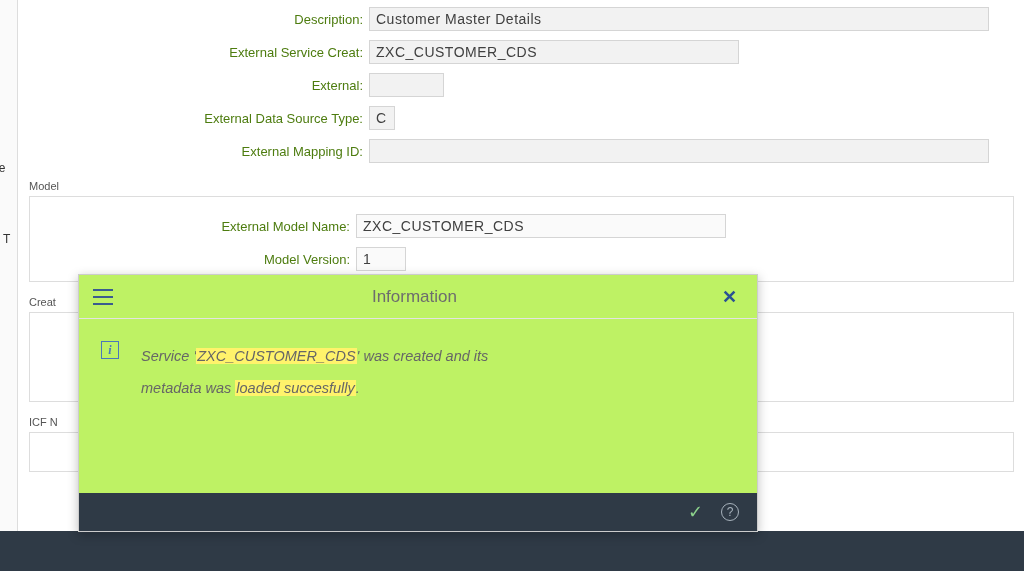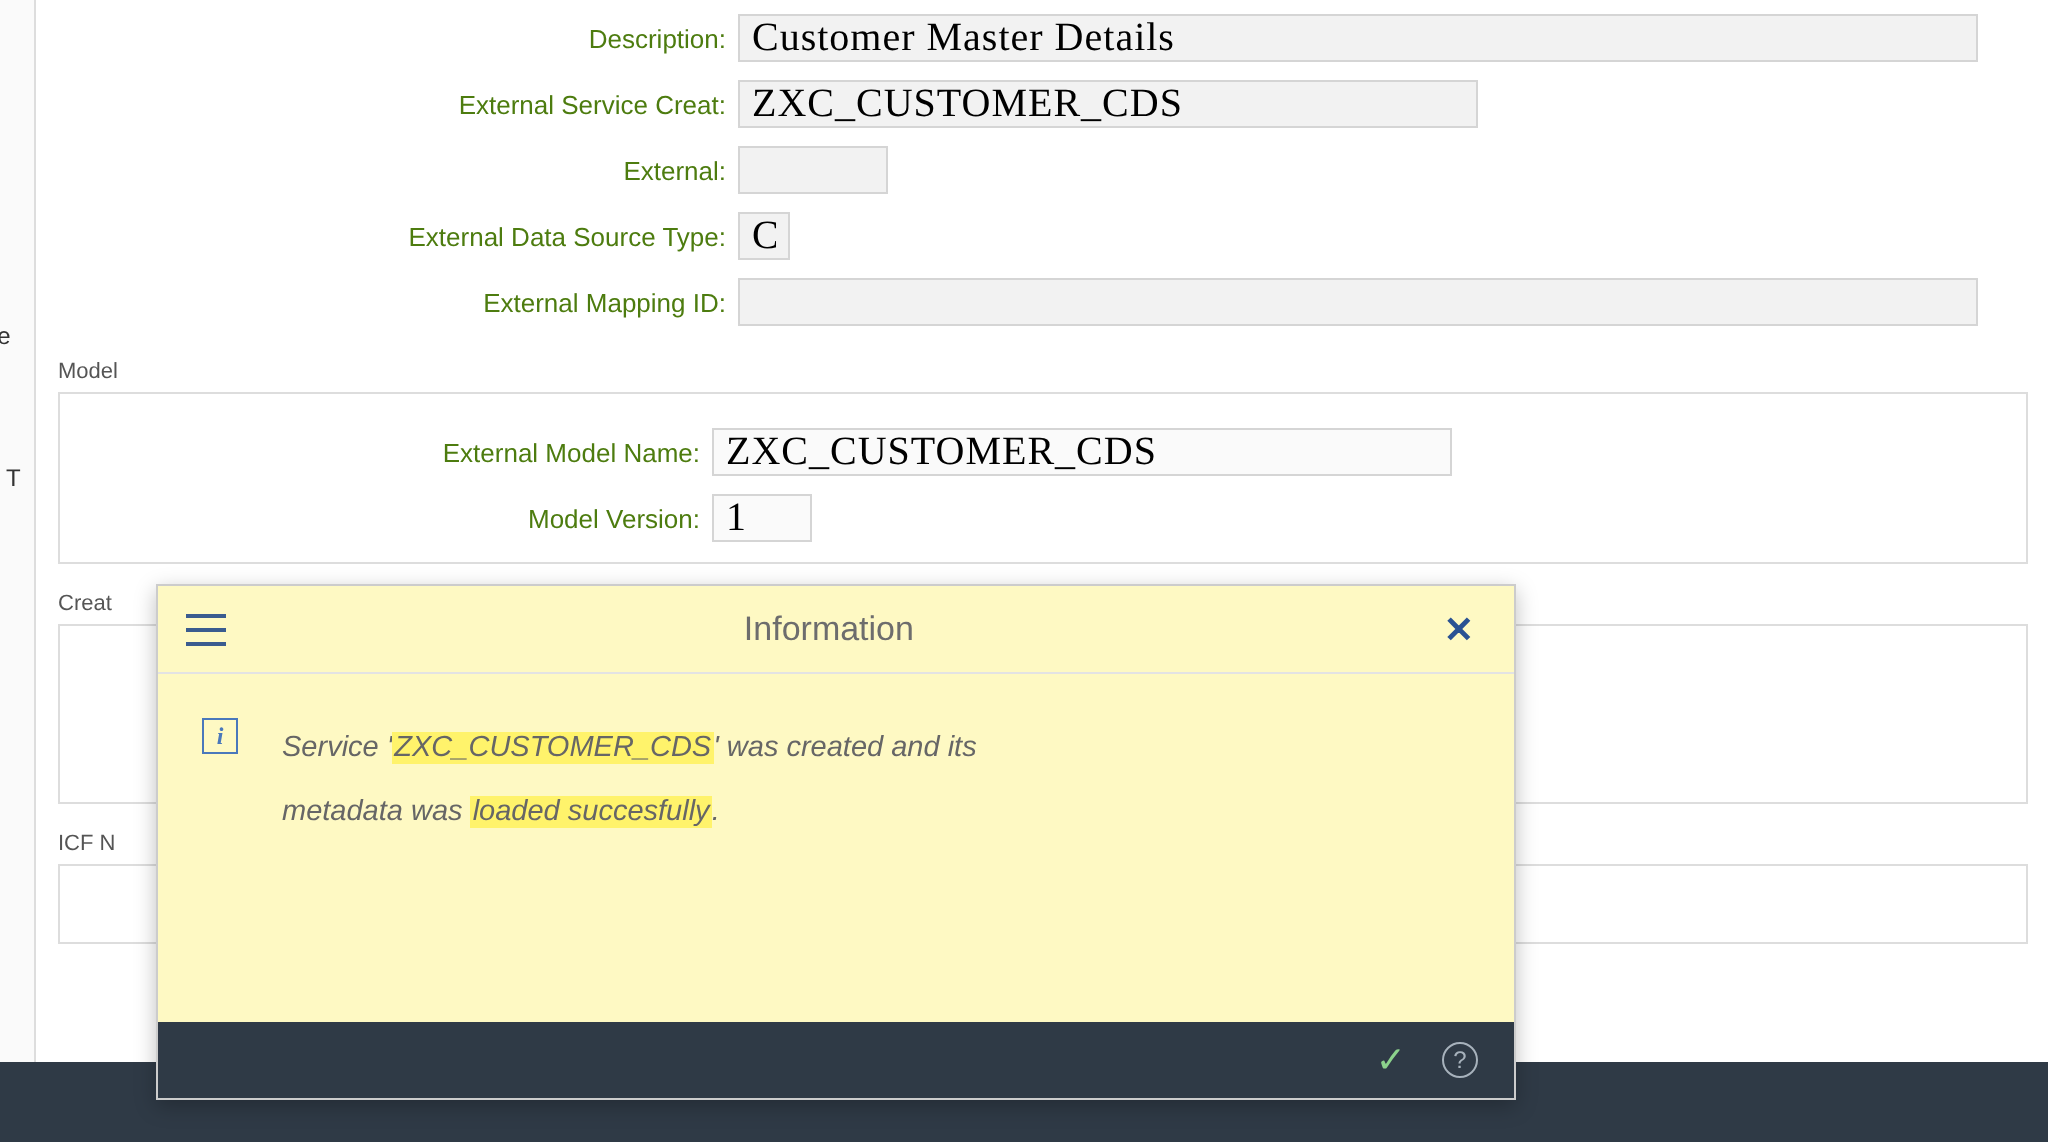--- a/index.html
+++ b/index.html
@@ -53,23 +53,23 @@
     text-align: right;
     padding-right: 6px;
     color: #4d7c0f;
     font-size: 13px;
   }
   .input {
     height: 24px;
     border: 1px solid #d5d5d5;
     background: #f2f2f2;
     padding: 2px 6px;
-    font-family: Liberation Serif, serif;
-    font-size: 20px;
-    color: #000000;
+    font-family: Liberation Sans, sans-serif;
+    font-size: 14px;
+    color: #404040;
     letter-spacing: 0.5px;
   }
   .input.light {
     background: #fafafa;
   }
   .w-wide { width: 620px; }
   .w-med  { width: 370px; }
   .w-ns   { width: 75px; }
   .w-tiny { width: 26px; text-align: left; }
   .w-ver  { width: 50px; }
@@ -93,24 +93,24 @@
     bottom: 0;
     height: 40px;
     background: #2f3a46;
     z-index: 5;
   }
 
   
   .dialog {
     position: absolute;
     left: 78px;
-    top: 292px;
+    top: 274px;
     width: 680px;
     height: 258px;
-    background: #fef9c3;
+    background: #bef264;
     border: 1px solid #ccc;
     box-shadow: 0 3px 10px rgba(0,0,0,0.25);
     z-index: 20;
   }
   .dialog-header {
     display: flex;
     align-items: center;
     height: 44px;
     border-bottom: 1px solid #e3e3e3;
     padding: 0 14px;

